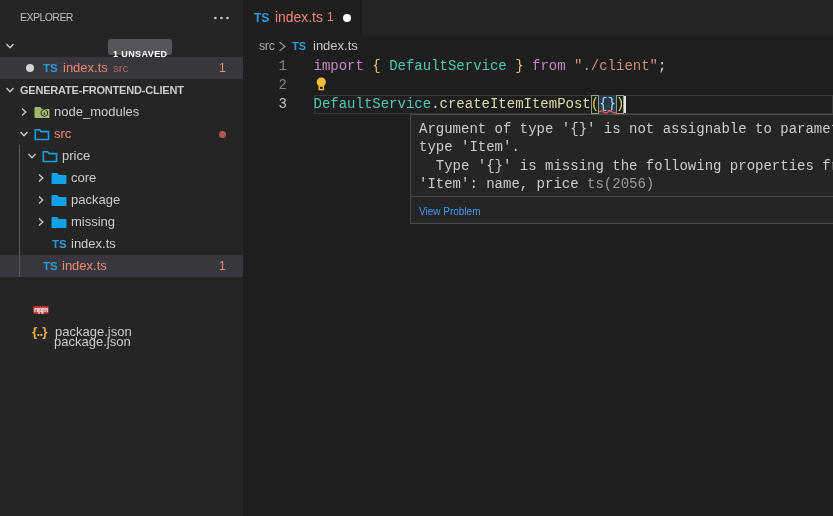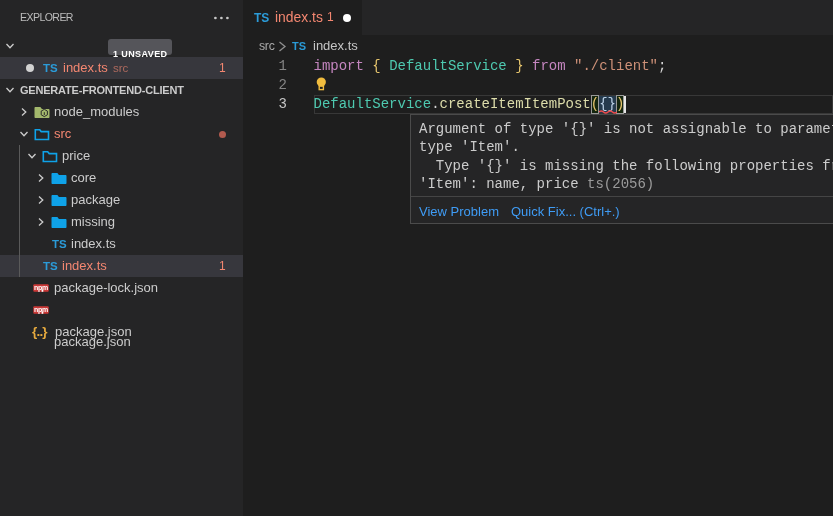--- a/index.html
+++ b/index.html
@@ -36,21 +36,21 @@
   .pale { color:#bdd3e8; }
 
   
   #popup { position:absolute; left:410px; top:114px; width:450px; height:110px;
     background:#252526; border:1px solid #4b4b4b; }
   #popup .msg { position:absolute; left:8px; top:5px; white-space:pre;
     font-family:"Liberation Mono", monospace; font-size:14px; line-height:18.3px; color:#cccccc; }
   #popup .bar { position:absolute; left:0; right:0; top:81px; height:27px;
     border-top:1px solid #454545; }
   #popup .lnk { position:absolute; top:0; height:29px; line-height:29px;
-    font-size:13px; color:#3f9cf5; }
+    font-size:10px; color:#3f9cf5; }
   .dim { color:#9b9b9b; }
 </style>
 </head>
 <body>
 <div id="stage">
 
   <div id="sidebar">
     <div class="row" style="top:0;height:35px;line-height:35px;">
       <span class="lbl" style="left:20px;height:35px;line-height:35px;font-size:10.6px;color:#bcbcbc;letter-spacing:-0.6px;">EXPLORER</span>
       <svg class="abs" style="left:213px;top:14.5px;" width="18" height="7" viewBox="0 0 18 7">
@@ -149,28 +149,20 @@
       <span class="tsicon" style="left:52px;">TS</span>
       <span class="lbl" style="left:71px;">index.ts</span>
     </div>
 
     <div class="row sel" style="top:255px;">
       <span class="tsicon" style="left:43px;">TS</span>
       <span class="lbl err" style="left:62px;">index.ts</span>
       <span class="lbl err" style="left:219px;font-size:12px;">1</span>
     </div>
 
-    <div class="row" style="top:277px;">
-      <svg class="icon16" style="left:33px;" viewBox="0 0 16 16">
-        <rect x="0.3" y="4.2" width="15.4" height="7.6" rx="1" fill="#cb3837"></rect>
-        <text x="7.9" y="10.4" font-size="7" font-weight="bold" fill="#ffffff" text-anchor="middle" font-family="Liberation Sans" letter-spacing="-0.3">npm</text>
-        <rect x="8.6" y="9.6" width="1.7" height="2.2" fill="#ffffff"></rect>
-      </svg>
-      <span class="lbl" style="left:54px;">package-lock.json</span>
-    </div>
 
     <div class="row" style="top:299px;">
       <svg class="icon16" style="left:33px;" viewBox="0 0 16 16">
         <rect x="0.3" y="4.2" width="15.4" height="7.6" rx="1" fill="#cb3837"></rect>
         <text x="7.9" y="10.4" font-size="7" font-weight="bold" fill="#ffffff" text-anchor="middle" font-family="Liberation Sans" letter-spacing="-0.3">npm</text>
         <rect x="8.6" y="9.6" width="1.7" height="2.2" fill="#ffffff"></rect>
       </svg>
       <span class="lbl" style="left:54px;margin-top:32px;">package.json</span>
     </div>
 
@@ -224,17 +216,16 @@
 
   <div class="abs" style="left:624.3px;top:95.5px;width:2px;height:17.5px;background:#e6e6e6;"></div>
 
   <div id="popup">
     <div class="msg">Argument of type '{}' is not assignable to parameter of
 type 'Item'.
   Type '{}' is missing the following properties from type
 'Item': name, price <span class="dim">ts(2056)</span></div>
     <div class="bar">
       <span class="lnk" style="left:8px;">View Problem</span>
-      <span class="lnk" style="left:100px;">Quick Fix... (Ctrl+.)</span>
     </div>
   </div>
 
 </div>
 
 </body></html>

